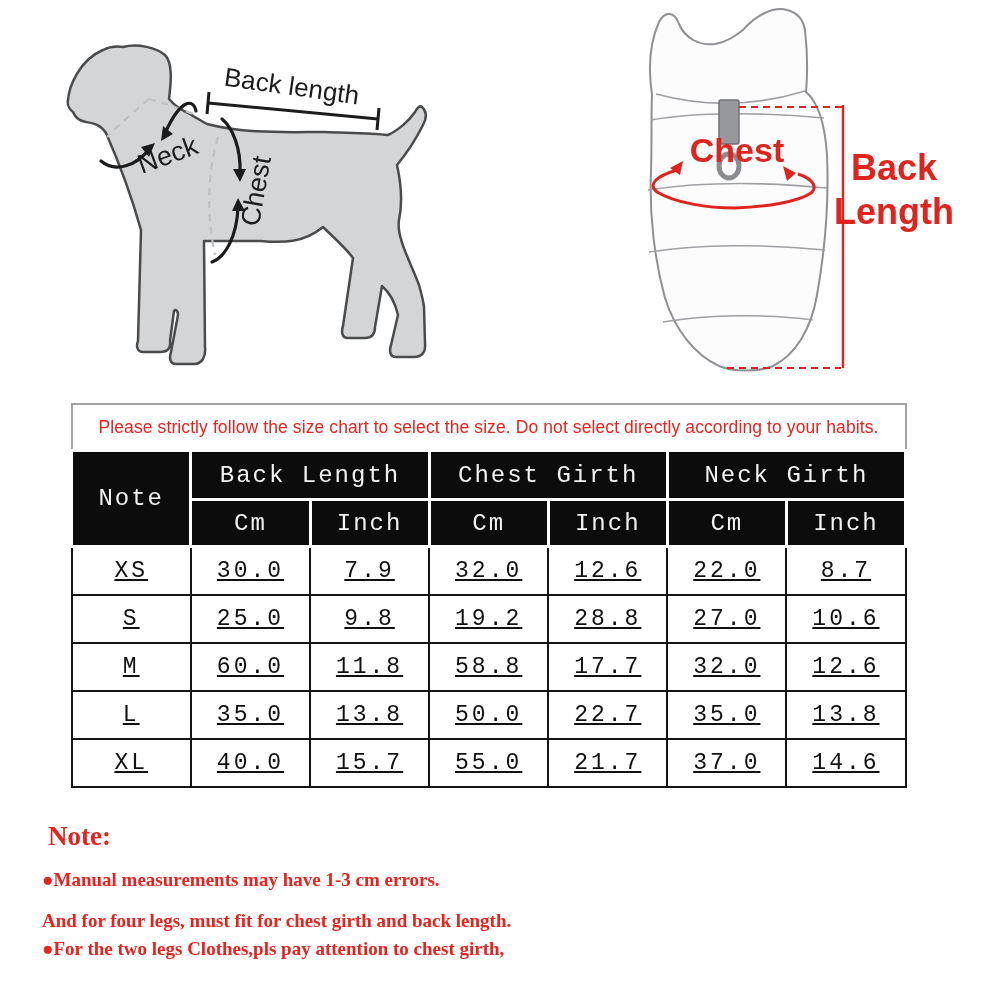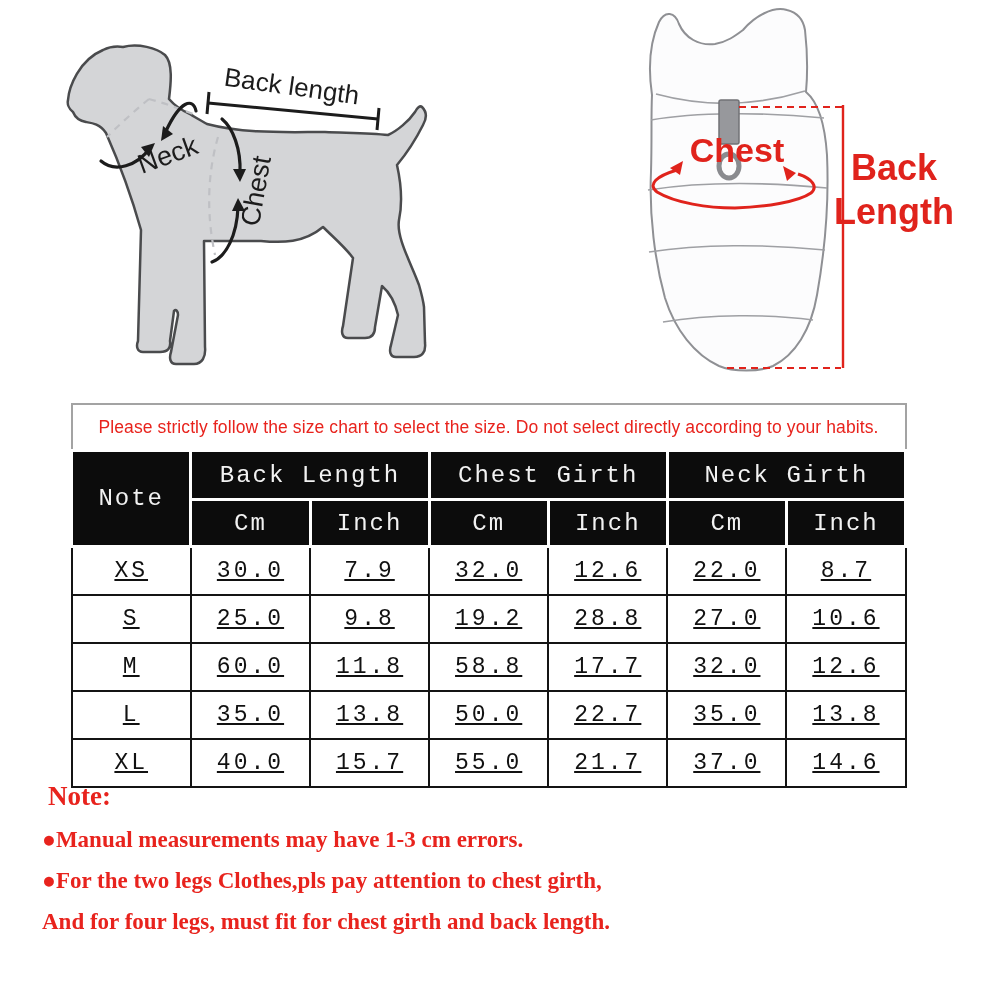--- a/index.html
+++ b/index.html
@@ -22,24 +22,24 @@
   tr.hdr td{background:#0c0c0c;color:#f2f2f2;border:3px solid #ffffff;
             font-family:"Liberation Mono","DejaVu Sans Mono",monospace;
             font-size:24px;letter-spacing:2px;}
   tr.hdr1 td{height:44px;}
   tr.hdr2 td{height:42px;}
   tr.body td{height:44px;border:2px solid #141414;color:#111;
              font-family:"Liberation Mono","DejaVu Sans Mono",monospace;
              font-size:23px;letter-spacing:3px;text-decoration:underline;}
 
   
-  .notes{position:absolute;left:42px;top:780px;width:920px;color:#e8231d;
+  .notes{position:absolute;left:42px;top:820px;width:920px;color:#e8231d;
          font-family:"Liberation Serif", serif;font-weight:bold;}
   .note-title{font-size:27px;line-height:32px;margin:0 0 14px 6px;}
-  .note-line{font-size:23px;line-height:28px;margin:0 0 13px 0;}
+  .note-line{font-size:19px;line-height:28px;margin:0 0 13px 0;}
   .note-line.last{margin-bottom:0;}
 </style>
 </head>
 <body>
 
 <div class="canvas">
 
   <svg id="dog-fig" class="fig" width="440" height="390" viewBox="0 0 440 390">
 
     <path d="M23,85 C24,72 34,45 58,35 C64,32 72,31 78,32 C93,28 112,33 120,40
@@ -200,17 +200,17 @@
           <td>37.0</td>
           <td>14.6</td>
         </tr>
       </tbody>
     </table>
   </div>
 
   <div class="notes">
     <div class="note-title">Note:</div>
     <div class="note-line">●Manual measurements may have 1-3 cm errors.</div>
+    <div class="note-line last">And for four legs, must fit for chest girth and back length.</div>
     <div class="note-line">●For the two legs Clothes,pls pay attention to chest girth,</div>
-    <div class="note-line last">And for four legs, must fit for chest girth and back length.</div>
   </div>
 
 </div>
 
 </body></html>

